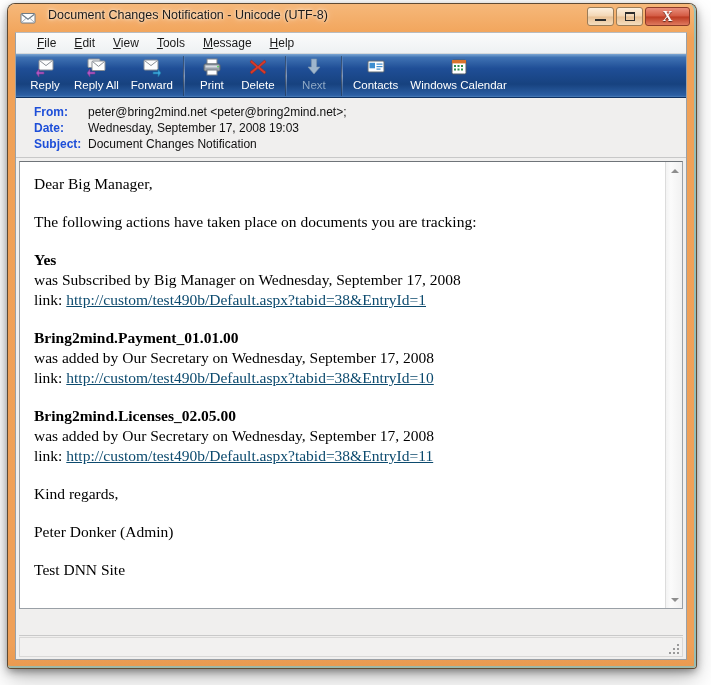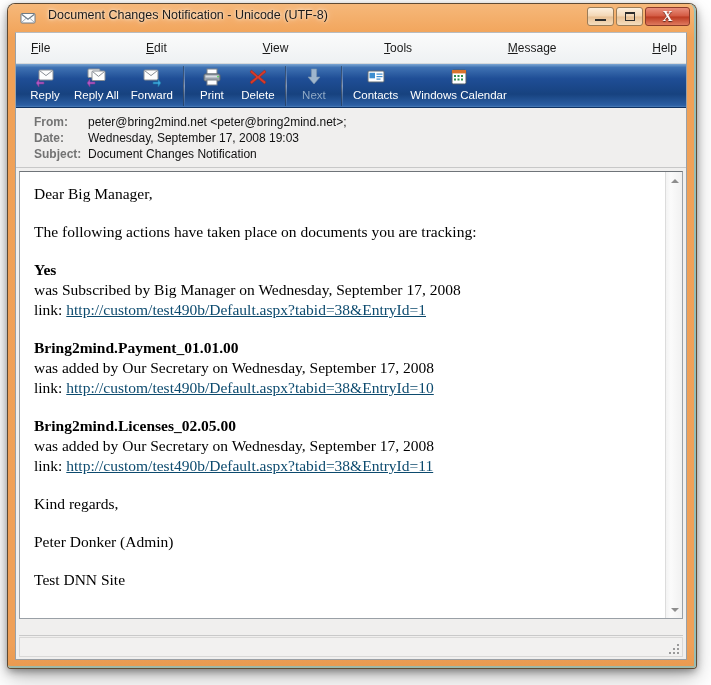--- a/index.html
+++ b/index.html
@@ -129,28 +129,27 @@
     height: 628px;
     background: #f0efee;
     border: 1px solid #9aa0a6;
     border-top-color: #b8bcc0;
     box-sizing: border-box;
     overflow: hidden;
   }
 
   
   .menubar {
-    height: 31px;
+    height: 21px;
     background: linear-gradient(to bottom, #fbfbfb 0%, #eef1f3 100%);
     border-bottom: 1px solid #d6d9dc;
     display: flex;
     align-items: center;
-    padding-left: 6px;
-    box-sizing: border-box;
-    justify-content: space-between;
+    padding-left: 12px;
+    box-sizing: border-box;
   }
   .menu-item {
     font-size: 12px;
     color: #1a1a1a;
     padding: 1px 9px 2px 9px;
     white-space: nowrap;
   }
   .menu-item u { text-decoration: underline; }
 
   
@@ -212,21 +211,21 @@
     align-items: baseline;
     padding: 1px 0 1px 0;
     font-family: "Liberation Sans", sans-serif;
   }
   .hdr-label {
     width: 72px;
     padding-left: 18px;
     box-sizing: border-box;
     font-size: 12px;
     font-weight: bold;
-    color: #737373;
+    color: #1d4ed8;
     white-space: nowrap;
   }
   .hdr-value {
     font-size: 12px;
     color: #111111;
     white-space: nowrap;
   }
 
   
   .bodywrap {

